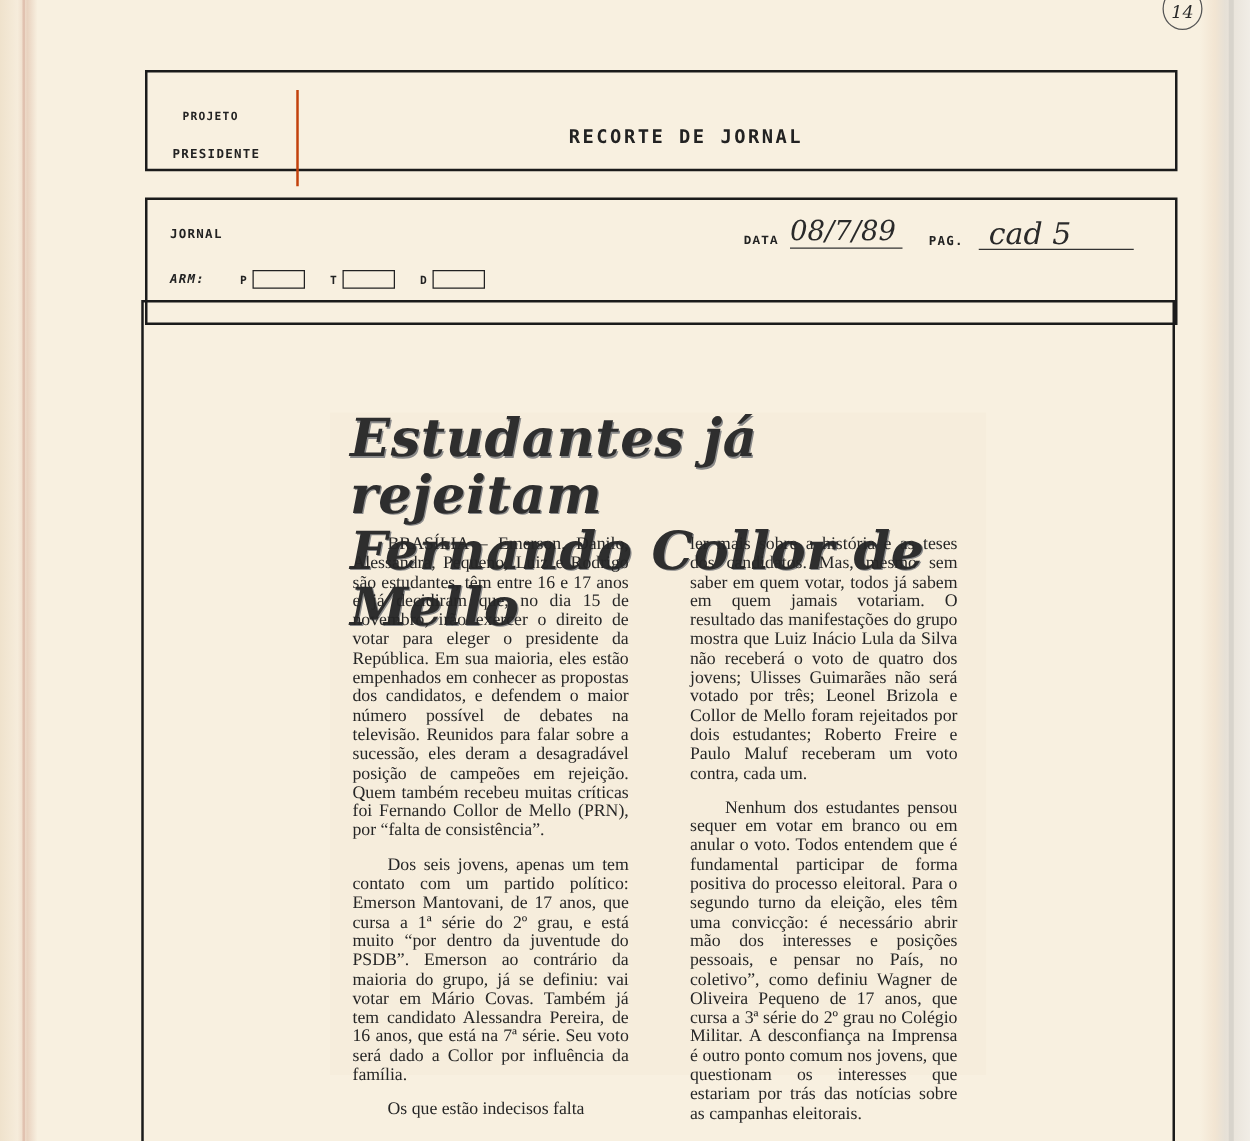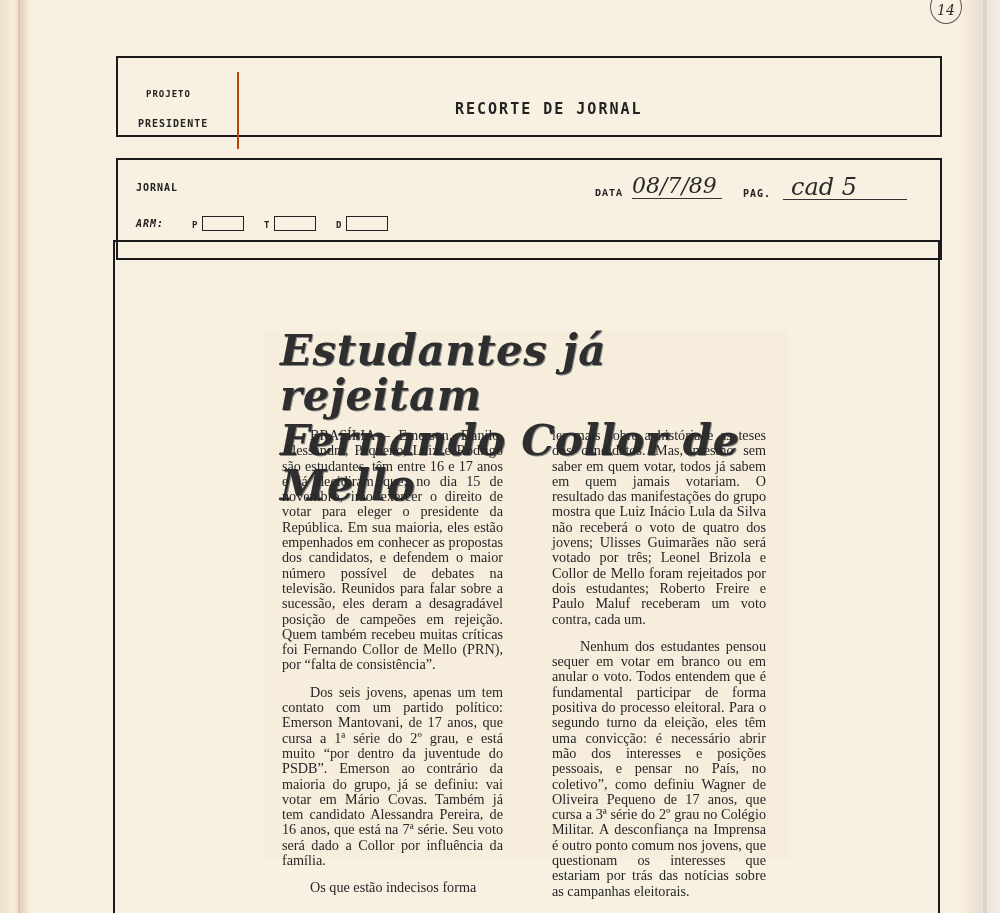--- a/index.html
+++ b/index.html
@@ -112,19 +112,19 @@
 <div class="clipping"></div>
 
 <div class="headline">
   <div>Estudantes já rejeitam</div>
   <div>Fernando Collor de Mello</div>
 </div>
 
 <div class="col col-left">
   <p class="indent">BRASÍLIA – Emerson, Danilo, Alessandra, Pequeno, Luiz e Rodrigo são estudantes, têm entre 16 e 17 anos e já decidiram que, no dia 15 de novembro, irão exercer o direito de votar para eleger o presidente da República. Em sua maioria, eles estão empenhados em conhecer as propostas dos candidatos, e defendem o maior número possível de debates na televisão. Reunidos para falar sobre a sucessão, eles deram a desagradável posição de campeões em rejeição. Quem também recebeu muitas críticas foi Fernando Collor de Mello (PRN), por “falta de consistência”.</p>
   <p class="indent">Dos seis jovens, apenas um tem contato com um partido político: Emerson Mantovani, de 17 anos, que cursa a 1ª série do 2º grau, e está muito “por dentro da juventude do PSDB”. Emerson ao contrário da maioria do grupo, já se definiu: vai votar em Mário Covas. Também já tem candidato Alessandra Pereira, de 16 anos, que está na 7ª série. Seu voto será dado a Collor por influência da família.</p>
-  <p class="indent">Os que estão indecisos forma</p>
+  <p class="indent">Os que estão indecisos falta</p>
 </div>
 
 <div class="col col-right">
   <p>ler mais sobre a história e as teses dos candidatos. Mas, mesmo sem saber em quem votar, todos já sabem em quem jamais votariam. O resultado das manifestações do grupo mostra que Luiz Inácio Lula da Silva não receberá o voto de quatro dos jovens; Ulisses Guimarães não será votado por três; Leonel Brizola e Collor de Mello foram rejeitados por dois estudantes; Roberto Freire e Paulo Maluf receberam um voto contra, cada um.</p>
   <p class="indent">Nenhum dos estudantes pensou sequer em votar em branco ou em anular o voto. Todos entendem que é fundamental participar de forma positiva do processo eleitoral. Para o segundo turno da eleição, eles têm uma convicção: é necessário abrir mão dos interesses e posições pessoais, e pensar no País, no coletivo”, como definiu Wagner de Oliveira Pequeno de 17 anos, que cursa a 3ª série do 2º grau no Colégio Militar. A desconfiança na Imprensa é outro ponto comum nos jovens, que questionam os interesses que estariam por trás das notícias sobre as campanhas eleitorais.</p>
 </div>
 
 </body></html>

